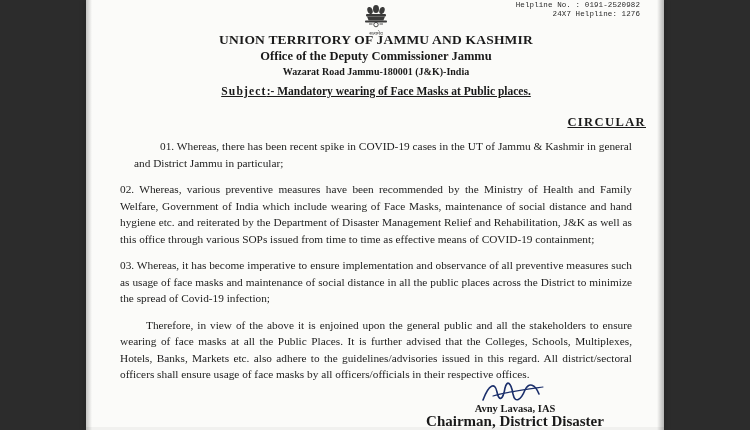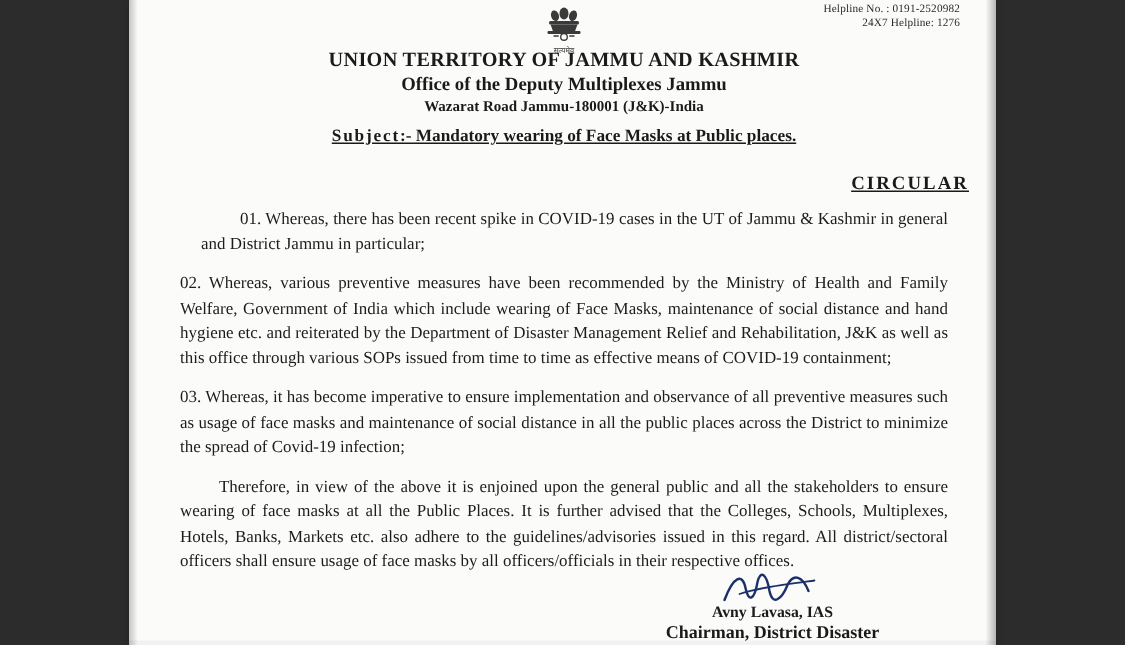--- a/index.html
+++ b/index.html
@@ -64,21 +64,21 @@
     height: 430px;
     color: #1a1a1a;
   }
   .helpline {
     position: absolute;
     right: 6px;
     top: 1px;
     text-align: right;
     font-size: 7.5px;
     line-height: 9px;
-    font-family: Liberation Serif, serif;
+    font-family: Liberation Mono, monospace;
     color: #2b2b2b;
     letter-spacing: 0.1px;
   }
   .emblem {
     position: absolute;
     left: 50%;
     top: 2px;
     transform: translateX(-50%);
     width: 34px;
     height: 36px;
@@ -172,21 +172,21 @@
   .sign-img {
     height: 26px;
     margin-bottom: -2px;
   }
   .sign-name {
     font-size: 10.5px;
     font-weight: bold;
     line-height: 13px;
   }
   .sign-title {
-    font-size: 12px;
+    font-size: 15px;
     font-weight: bold;
     line-height: 13px;
   }
   .crop-fade {
     position: absolute;
     left: 86px;
     bottom: 0;
     width: 578px;
     height: 3px;
     background: rgba(0,0,0,0.04);
@@ -218,21 +218,21 @@
             <rect x="6" y="18.6" width="22" height="2" rx="0.8"></rect>
             <circle cx="17" cy="22.6" r="2.2" fill="none" stroke="#3a3a3a" stroke-width="0.9"></circle>
             <path d="M10 22 h3.5 M20.5 22 h3.5" stroke="#3a3a3a" stroke-width="0.9"></path>
             <text x="17" y="33" font-size="5" text-anchor="middle" font-family="Liberation Serif, serif" fill="#3a3a3a">सत्यमेव</text>
           </g>
         </svg>
       </div>
 
       <div class="org">
         <div class="l1">UNION TERRITORY OF JAMMU AND KASHMIR</div>
-        <div class="l2">Office of the Deputy Multiplexes Jammu</div>
+        <div class="l2">Office of the Deputy Commissioner Jammu</div>
         <div class="l3">Wazarat Road Jammu-180001 (J&amp;K)-India</div>
       </div>
 
       <div class="subject">
         <span class="sub-word">Subject</span><span class="sub-rest">:- Mandatory wearing of Face Masks at Public places.</span>
       </div>
 
       <div class="circular">CIRCULAR</div>
 
       <div class="body-text">

